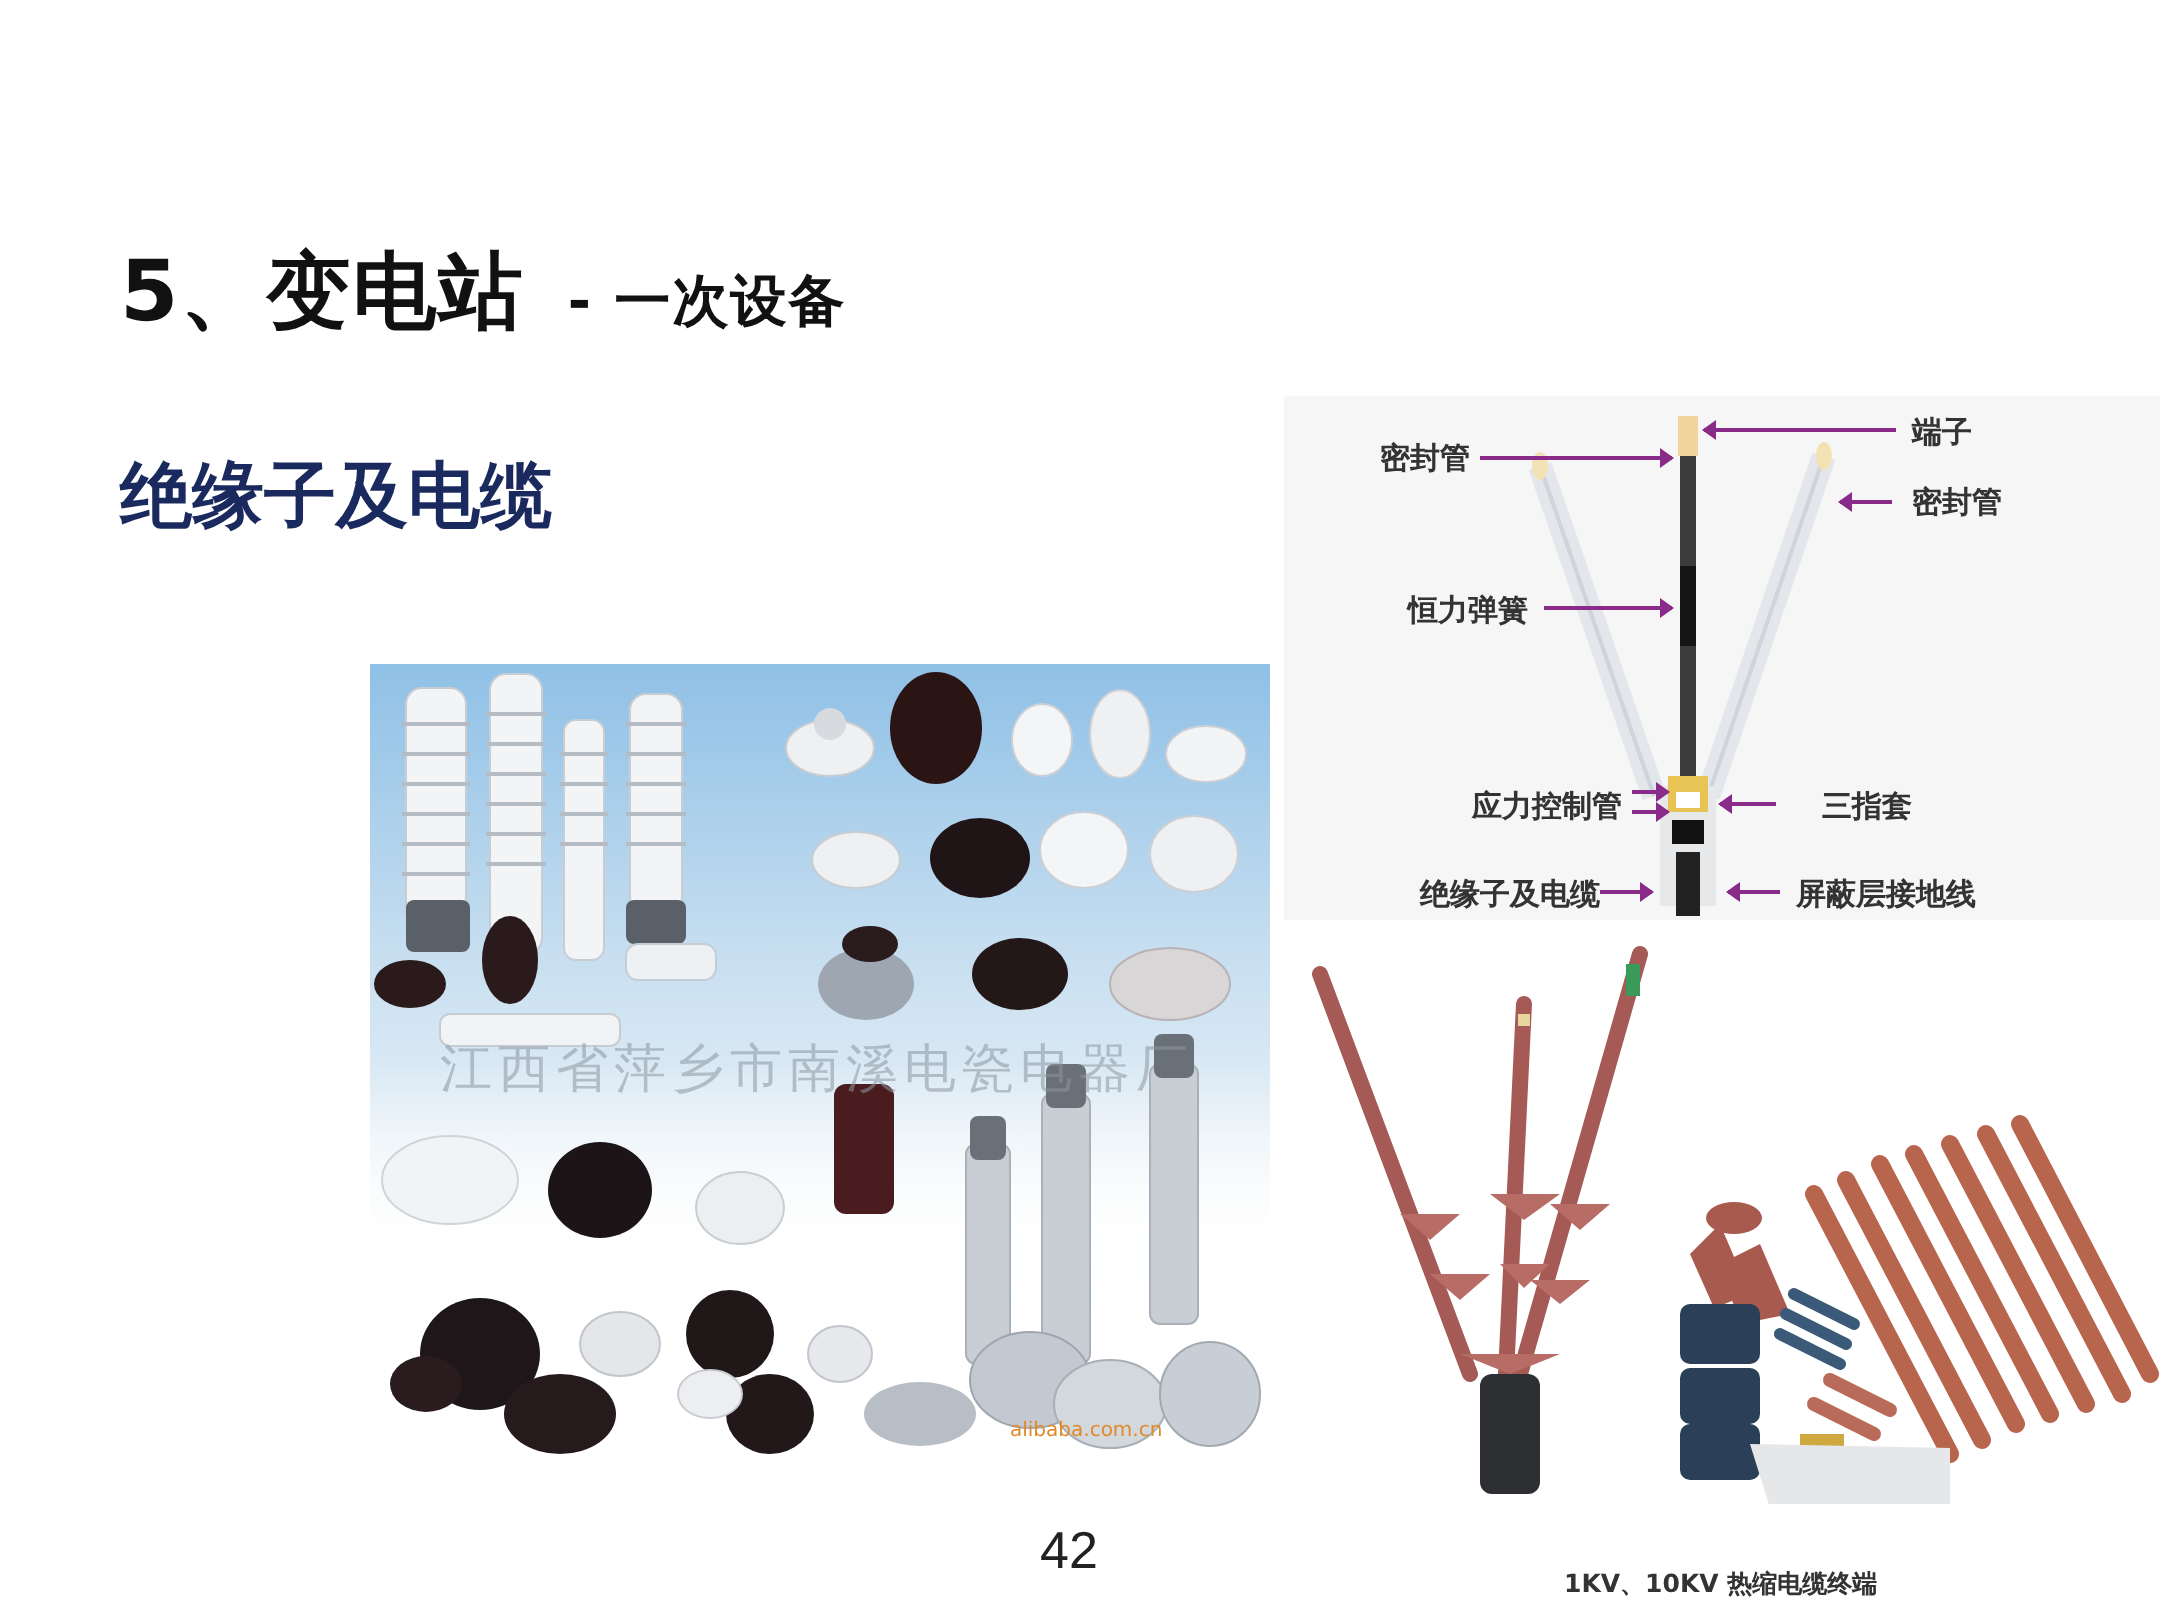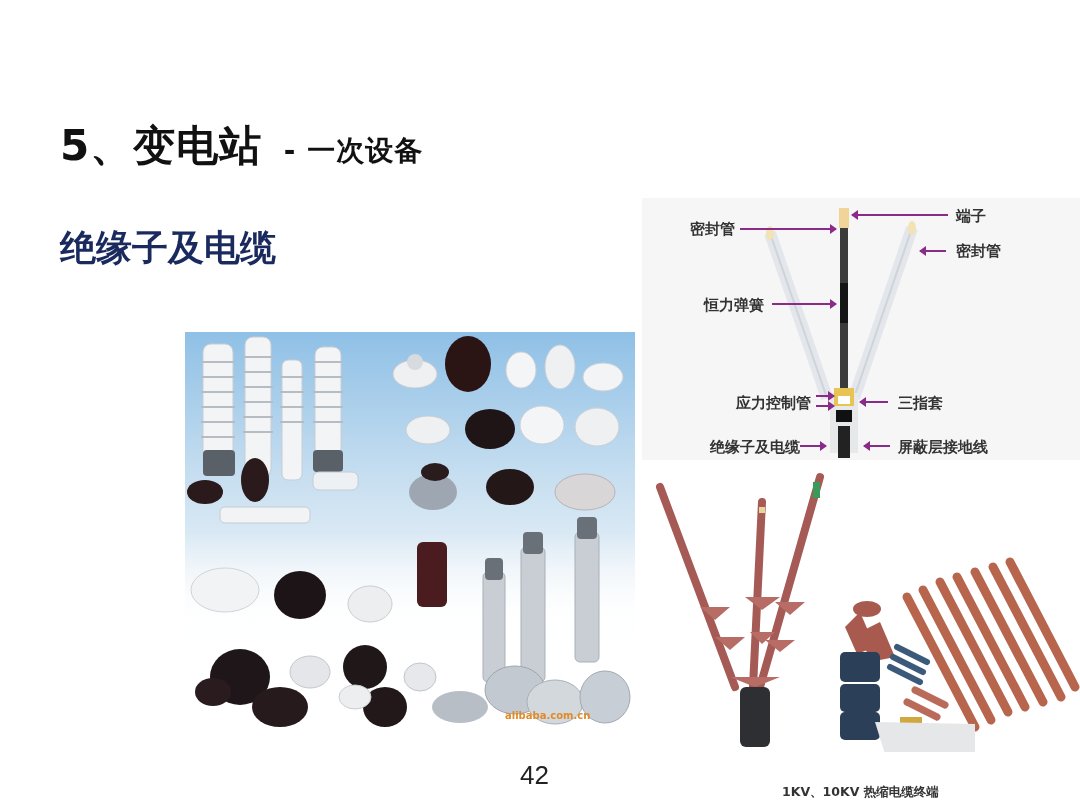--- a/index.html
+++ b/index.html
@@ -31,21 +31,21 @@
     }
     .photo-insulators .bottom-fade {
       position: absolute; left: 0; top: 200px; width: 100%; height: 208px;
       background: linear-gradient(180deg, rgba(255,255,255,0) 0%, rgba(255,255,255,0.95) 40%, #fff 100%);
     }
     .watermark {
       position: absolute; left: 35px; top: 185px; font-size: 26px; color: rgba(140,150,160,0.55);
       letter-spacing: 3px; white-space: nowrap; font-family: "DejaVu Serif", serif;
     }
     .watermark2 {
-      position: absolute; left: 320px; top: 378px; font-size: 10px; color: #e08a2a; font-weight: bold;
+      position: absolute; left: 320px; top: 378px; font-size: 10px; color: #e08a2a; font-weight: normal;
     }
 
     
     .diagram {
       position: absolute; left: 642px; top: 198px; width: 438px; height: 262px;
       background: #f6f6f7;
     }
     .diag-label {
       position: absolute; font-size: 15px; color: #333; font-weight: bold; white-space: nowrap;
     }
@@ -165,20 +165,21 @@
     <g fill="#6a7078">
       <rect x="300" y="226" width="18" height="22" rx="4"></rect>
       <rect x="338" y="200" width="20" height="22" rx="4"></rect>
       <rect x="392" y="185" width="20" height="22" rx="4"></rect>
     </g>
     <ellipse cx="275" cy="375" rx="28" ry="16" fill="#b7bec6"></ellipse>
     <ellipse cx="330" cy="358" rx="30" ry="24" fill="#c3c9d0" stroke="#9fa6af"></ellipse>
     <ellipse cx="370" cy="370" rx="28" ry="22" fill="#d3d8dd" stroke="#a8afb7"></ellipse>
     <ellipse cx="420" cy="365" rx="25" ry="26" fill="#c8ced5" stroke="#a2a9b1"></ellipse>
   </svg>
+  <div class="watermark">江西省萍乡市南溪电瓷电器厂</div>
   <div class="watermark2">alibaba.com.cn</div>
 </div>
 
 <div class="diagram">
   <svg width="438" height="262" style="position:absolute;left:0;top:0">
 
     <line x1="128" y1="35" x2="185" y2="200" stroke="#e3e6ea" stroke-width="12"></line>
     <line x1="128" y1="35" x2="185" y2="200" stroke="#cfd4da" stroke-width="2"></line>
 
     <line x1="270" y1="30" x2="212" y2="200" stroke="#e3e6ea" stroke-width="12"></line>
@@ -206,21 +207,21 @@
   <div class="diag-label" style="left:314px;top:44px">密封管</div>
   <div class="arrow left" style="left:278px;top:52px;width:26px"></div>
 
   <div class="diag-label" style="left:62px;top:98px">恒力弹簧</div>
   <div class="arrow right" style="left:130px;top:105px;width:64px"></div>
 
   <div class="diag-label" style="left:94px;top:196px">应力控制管</div>
   <div class="arrow right" style="left:174px;top:197px;width:18px"></div>
   <div class="arrow right" style="left:174px;top:207px;width:18px"></div>
 
-  <div class="diag-label" style="left:256px;top:196px">三指套</div>
+  <div class="diag-label" style="left:269px;top:196px">三指套</div>
   <div class="arrow left" style="left:218px;top:203px;width:28px"></div>
 
   <div class="diag-label" style="left:68px;top:240px">绝缘子及电缆</div>
   <div class="arrow right" style="left:158px;top:247px;width:26px"></div>
 
   <div class="diag-label" style="left:256px;top:240px">屏蔽层接地线</div>
   <div class="arrow left" style="left:222px;top:247px;width:26px"></div>
 </div>
 
 <div class="photo-cable">

